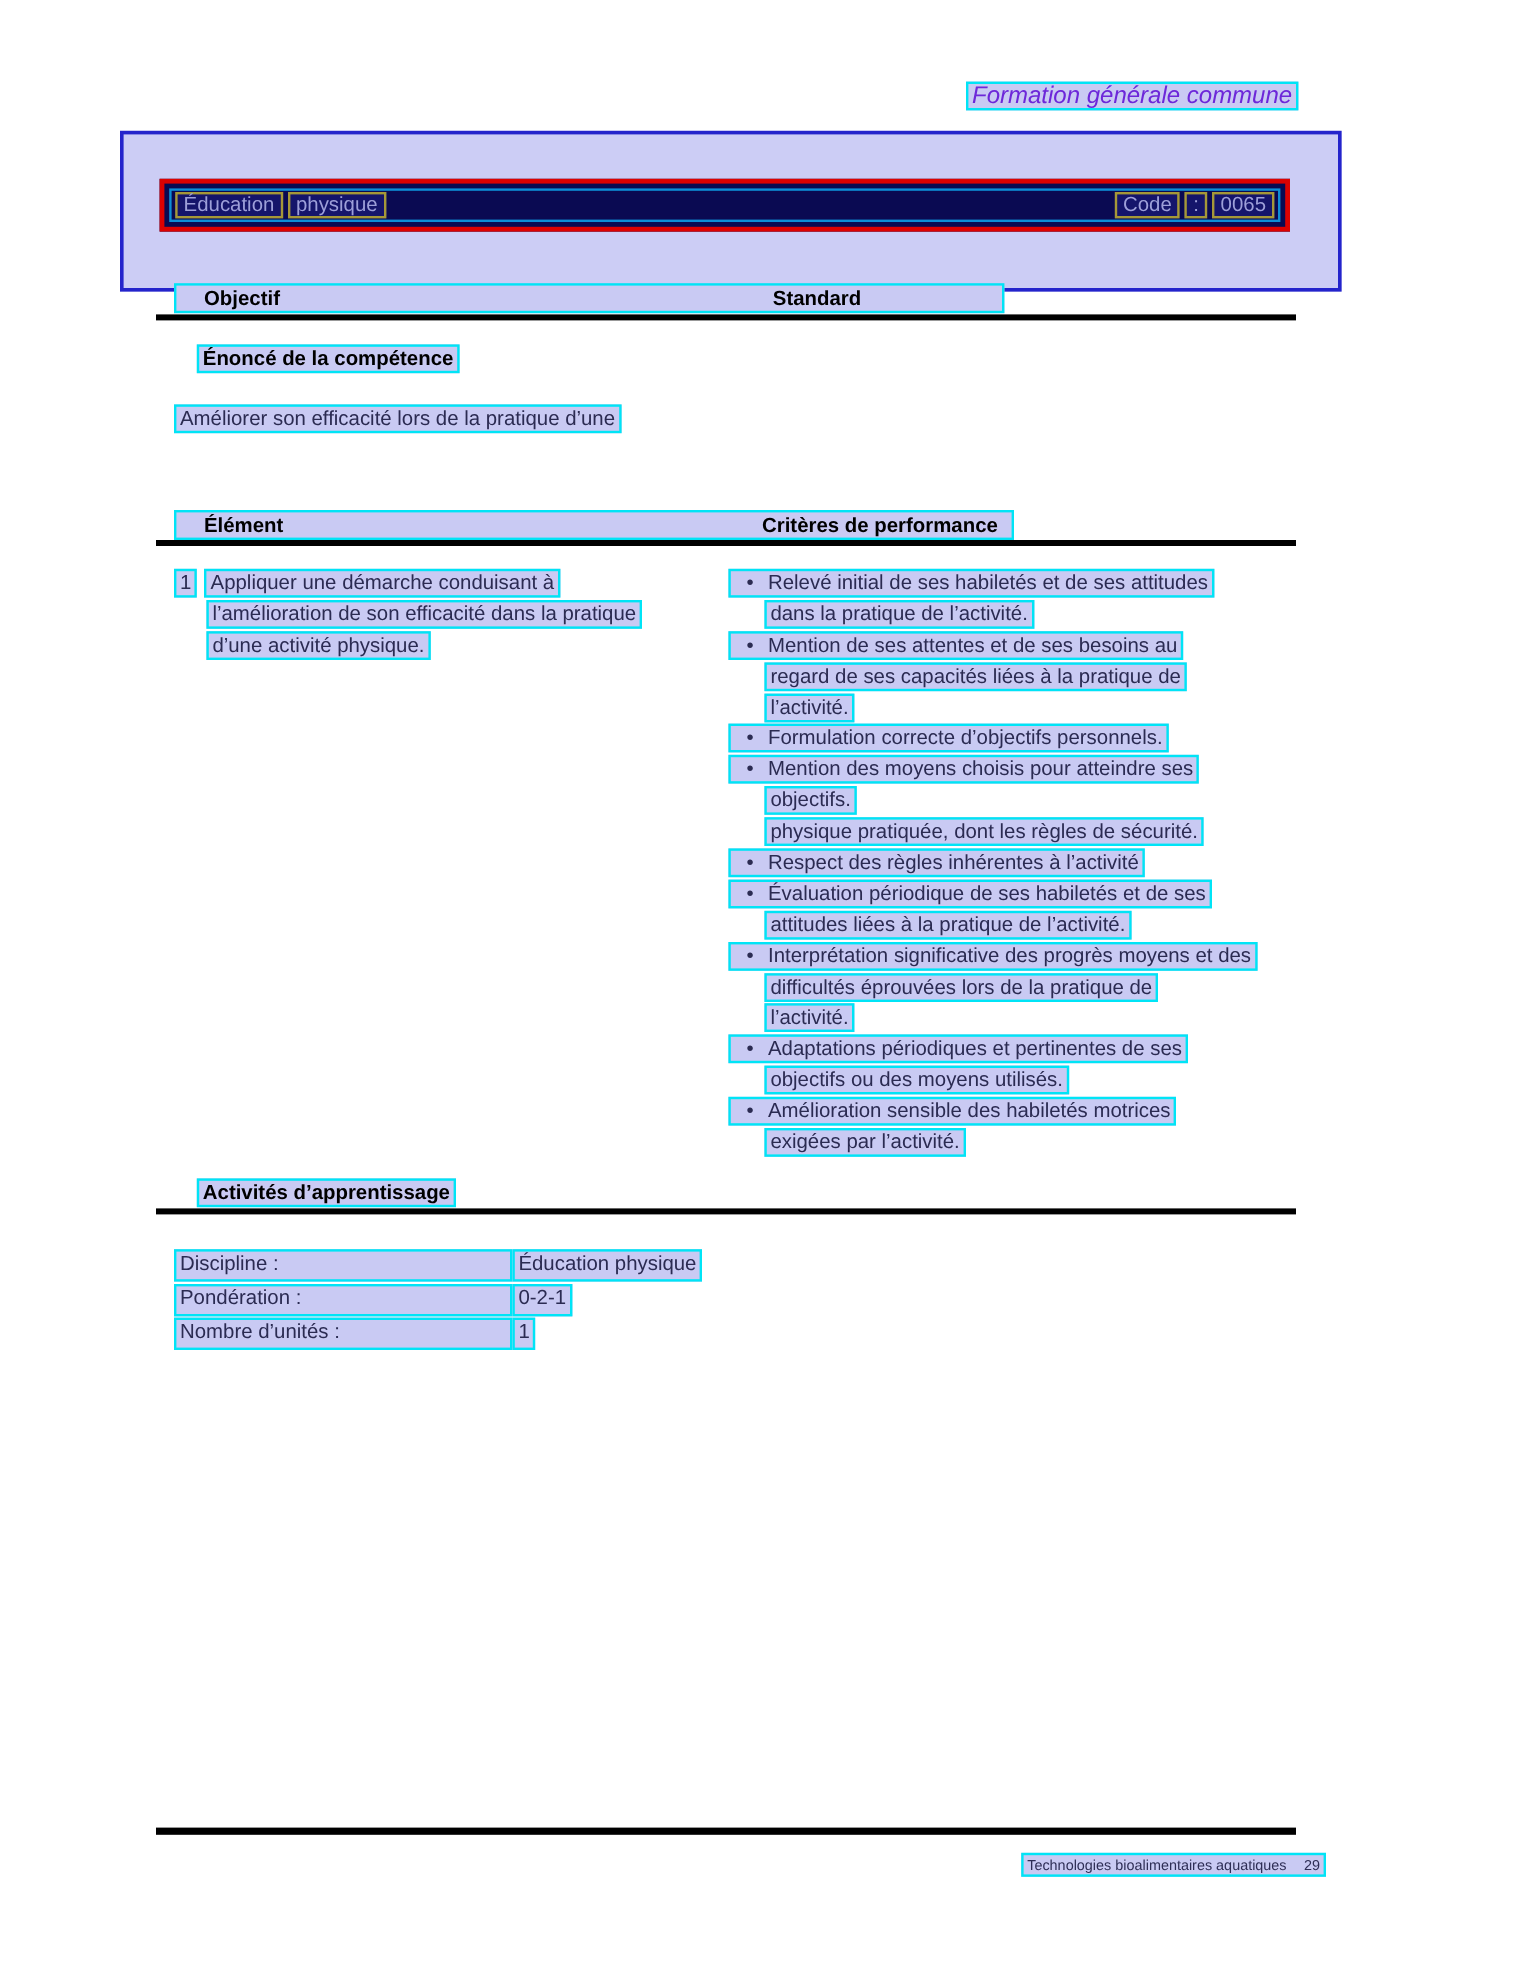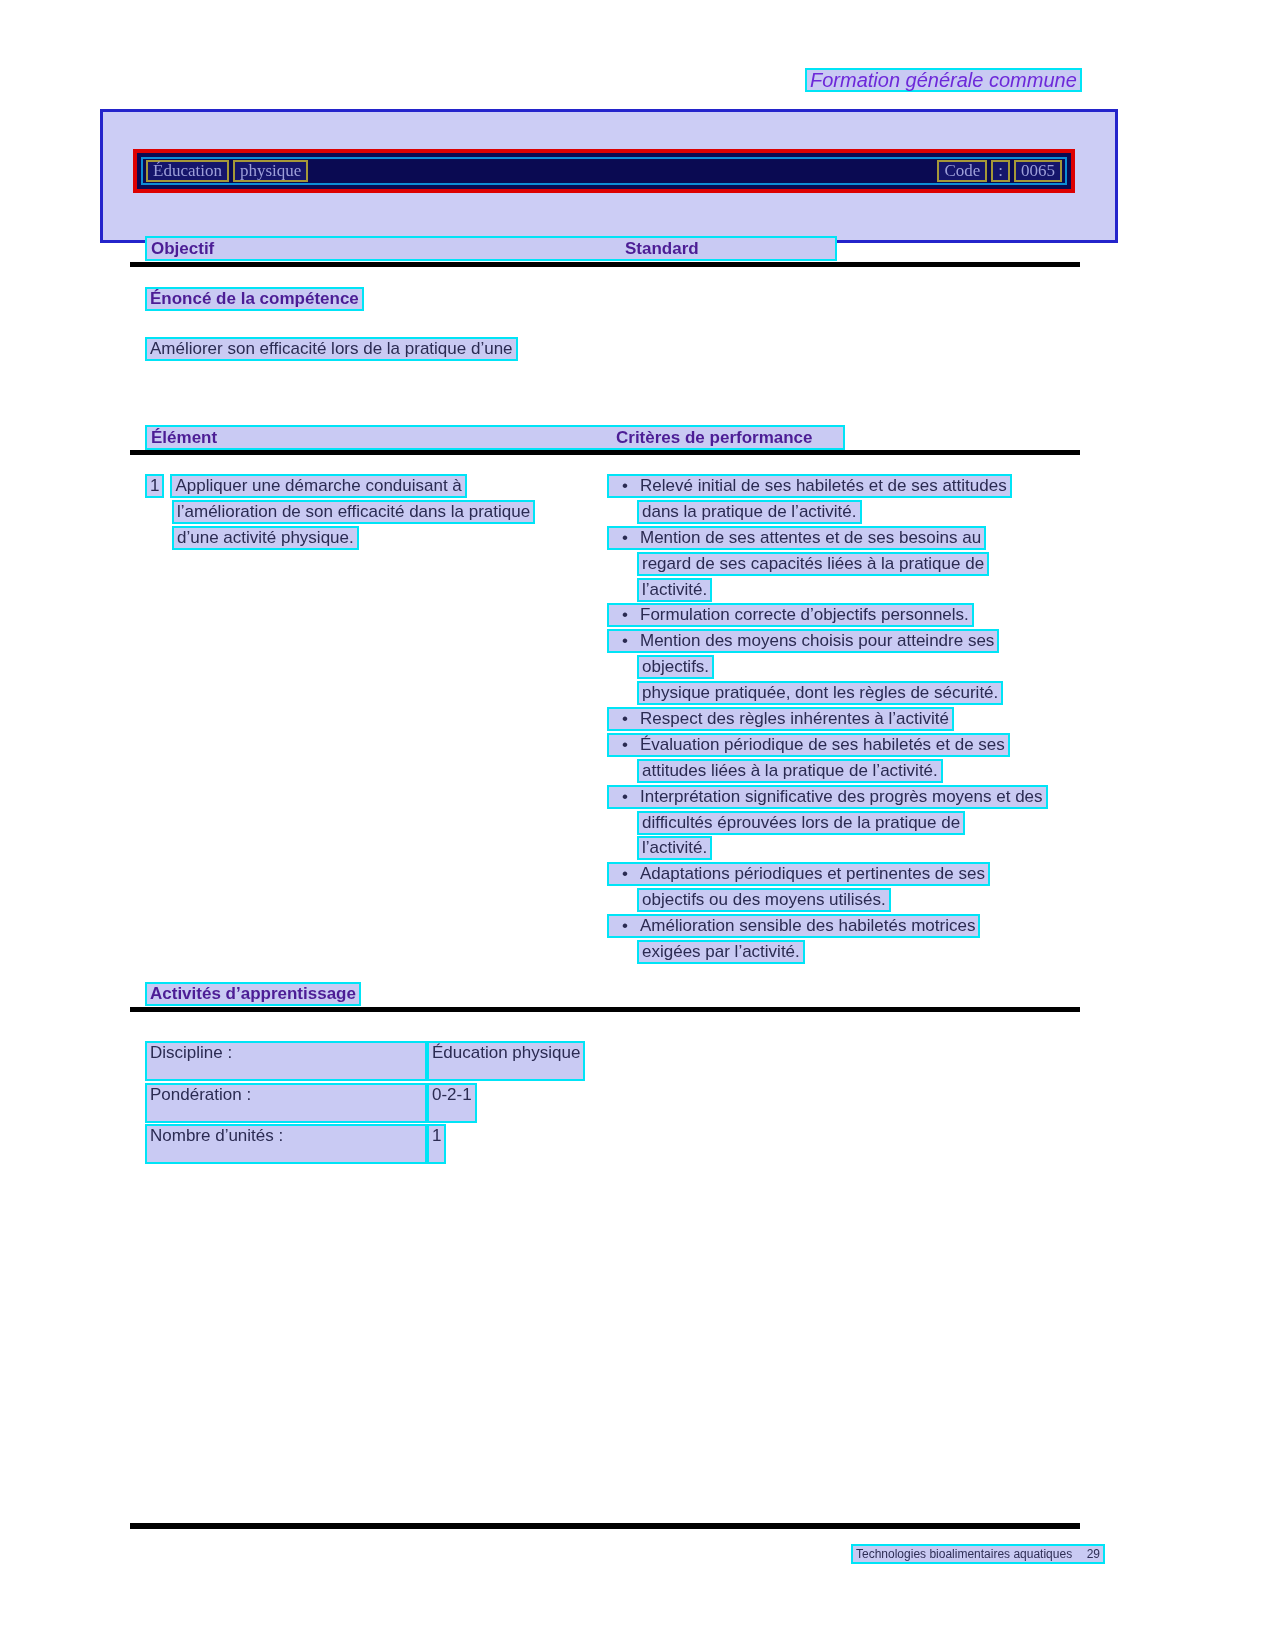--- a/index.html
+++ b/index.html
@@ -6,35 +6,35 @@
   html,body{margin:0;padding:0;background:#ffffff;}
   .page{
     position:relative;width:1275px;height:1651px;background:#ffffff;
     font-family:"Liberation Sans", sans-serif;color:#2b2b52;font-size:17px;
     overflow:hidden;
   }
   .hl{
     background:#c9caf3;border:2px solid #00e4f6;display:inline-block;
     line-height:18px;padding:1px 3px;white-space:nowrap;vertical-align:top;
   }
-  .h{font-weight:bold;color:#4c1d95;}
+  .h{font-weight:bold;color:#000000;margin-left:19px;}
   .rule{position:absolute;left:130px;width:950px;height:5px;background:#000000;}
   
   .running-head{position:absolute;top:68px;left:805px;font-size:20px;color:#6d28d9;font-style:italic;}
   
   .outer-box{position:absolute;left:100px;top:109px;width:1012px;height:128px;
     border:3px solid #2424cb;background:#cccdf5;}
   
   .banner{position:absolute;left:133px;top:149px;width:942px;height:44px;box-sizing:border-box;
     border:4px solid #dd0101;background:#0a0a52;display:flex;align-items:center;padding:0 4px;}
   .banner-line{flex:1;height:28px;box-sizing:border-box;border:2px solid #0d8ed6;background:#0a0a52;
     display:flex;align-items:center;justify-content:space-between;padding:0 3px;}
   .banner-group{display:flex;align-items:center;}
   .bword{display:inline-block;border:2px solid #a59838;background:#15156b;color:#9d9fd9;
-    font-size:17px;line-height:18px;padding:0 5px;margin-right:4px;white-space:nowrap;font-family:Liberation Serif, serif;}
+    font-size:17px;line-height:18px;padding:0 5px;margin-right:4px;white-space:nowrap;}
   .bword:last-child{margin-right:0;}
   
   .obj-std{position:absolute;left:145px;top:236px;width:692px;height:25px;box-sizing:border-box;
     background:#c9caf3;border:2px solid #00e4f6;z-index:2;}
   .obj-std .obj{position:absolute;left:4px;top:1px;line-height:20px;}
   .obj-std .std{position:absolute;left:478px;top:1px;line-height:20px;}
   .rule1{top:262px;}
   
   .enonce-head{position:absolute;left:145px;top:287px;}
   .para{position:absolute;left:145px;top:337px;}
@@ -50,21 +50,21 @@
   .right-col{position:absolute;left:607px;top:474px;width:480px;}
   .first-line{display:flex;align-items:flex-start;}
   .num{margin-right:6px;}
   .cont{margin-left:27px;}
   .bu{display:inline-block;width:28px;padding-left:10px;box-sizing:border-box;}
   .ccont{margin-left:30px;}
   
   .appr-head{position:absolute;left:145px;top:982px;}
   .rule3{top:1007px;}
   .meta-rows{position:absolute;left:145px;top:1041px;}
-  .meta-row{display:flex;margin-bottom:1.5px;height:40px;}
+  .meta-row{display:flex;margin-bottom:1.5px;height:27px;}
   .meta-label{width:282px;box-sizing:border-box;}
   
   .rule4{top:1523px;height:6px;}
   .footer{position:absolute;left:851px;top:1544px;width:254px;box-sizing:border-box;
     display:flex;justify-content:space-between;font-size:12px;line-height:14px;color:#2e2e55;}
 </style>
 </head>
 <body>
 
 <div class="page">

